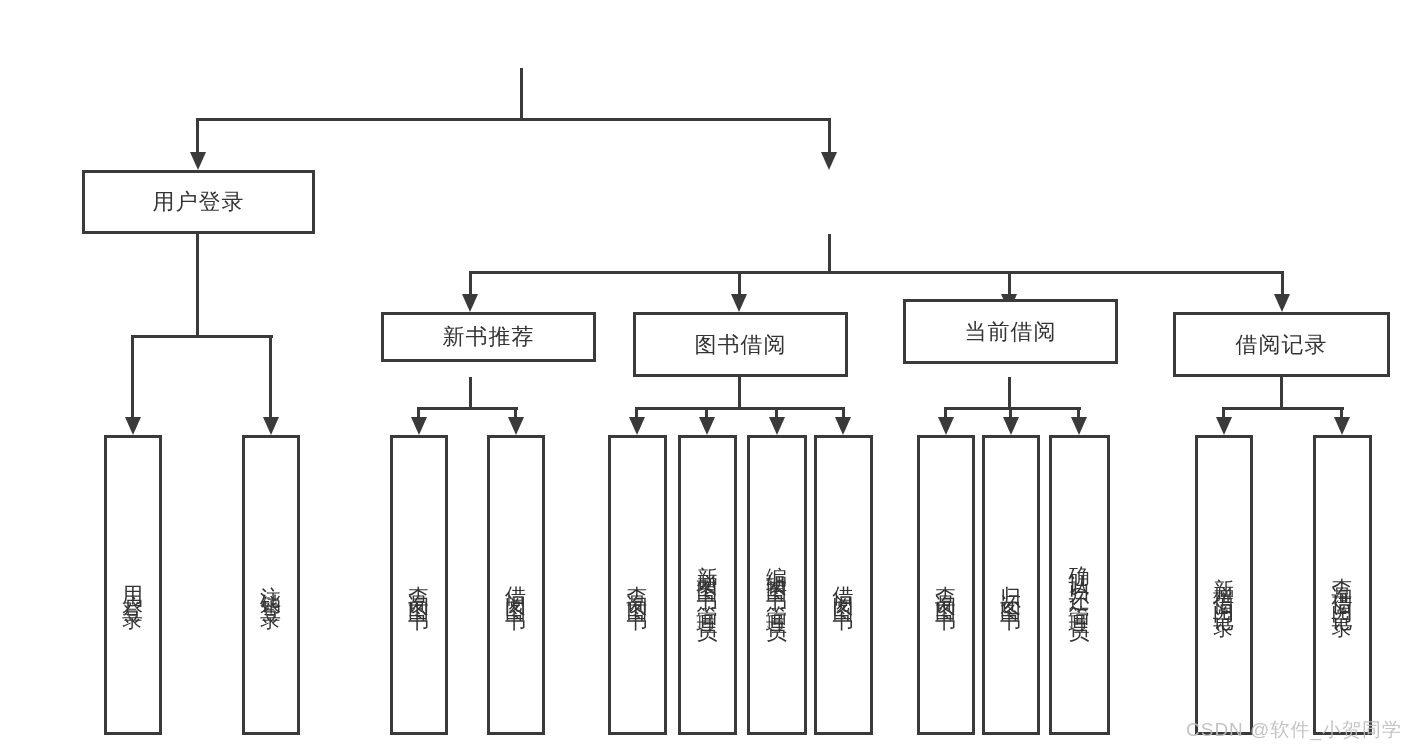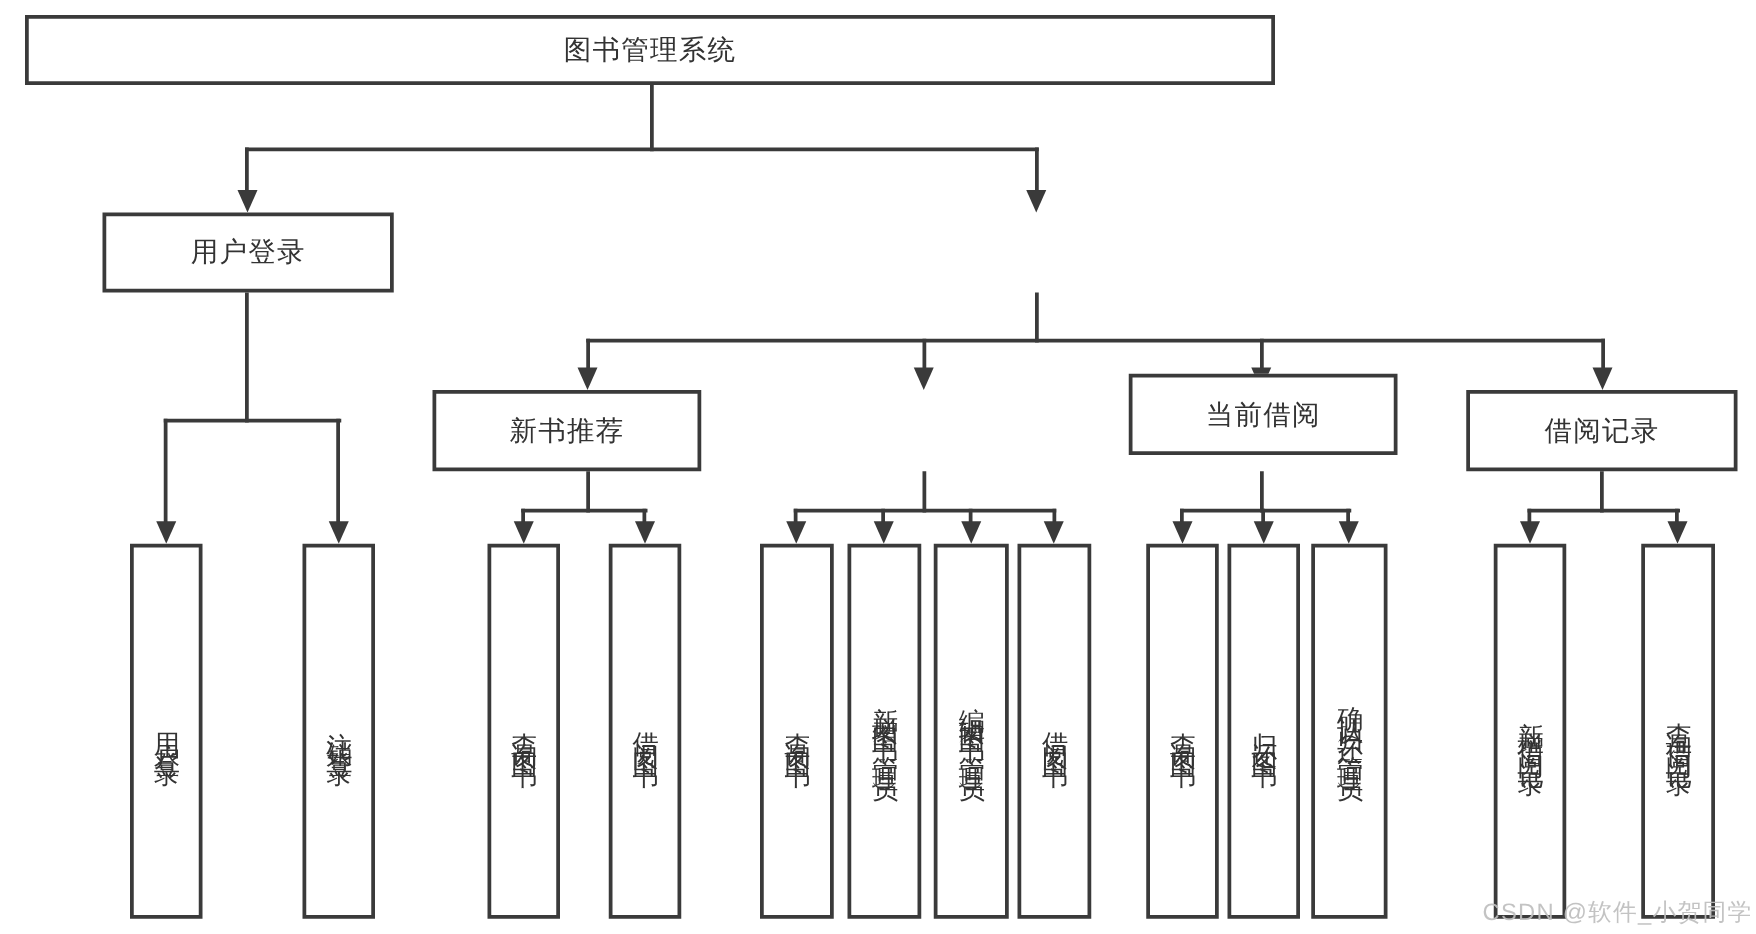--- a/index.html
+++ b/index.html
@@ -44,21 +44,20 @@
     letter-spacing:1px;
     z-index:9;
     white-space:nowrap;
   }
 </style>
 </head>
 <body>
 
 <div class="canvas">
 
-  <div class="box h" style="left:20px;top:12px;width:1000px;height:56px">图书管理系统</div>
 
   <div class="line" style="left:520px;top:68px;width:3px;height:53px"></div>
   <div class="line" style="left:196px;top:118px;width:635px;height:3px"></div>
   <div class="line" style="left:196px;top:118px;width:3px;height:38px"></div>
   <div class="arrow" style="left:190px;top:152px"></div>
   <div class="line" style="left:828px;top:118px;width:3px;height:38px"></div>
   <div class="arrow" style="left:821px;top:152px"></div>
 
   <div class="box h" style="left:82px;top:170px;width:233px;height:64px">用户登录</div>
 
@@ -73,21 +72,22 @@
   <div class="line" style="left:469px;top:271px;width:815px;height:3px"></div>
   <div class="line" style="left:469px;top:271px;width:3px;height:27px"></div>
   <div class="arrow" style="left:462px;top:294px"></div>
   <div class="line" style="left:738px;top:271px;width:3px;height:27px"></div>
   <div class="arrow" style="left:731px;top:294px"></div>
   <div class="line" style="left:1008px;top:271px;width:3px;height:27px"></div>
   <div class="arrow" style="left:1001px;top:294px"></div>
   <div class="line" style="left:1281px;top:271px;width:3px;height:27px"></div>
   <div class="arrow" style="left:1274px;top:294px"></div>
 
-  <div class="box h" style="left:346px;top:312px;width:215px;height:65px">新书推荐</div>
+  <div class="box h" style="left:381px;top:312px;width:215px;height:50px">新书推荐</div>
+  <div class="box h" style="left:633px;top:312px;width:215px;height:65px">图书借阅</div>
   <div class="box h" style="left:903px;top:299px;width:215px;height:65px">当前借阅</div>
   <div class="box h" style="left:1173px;top:312px;width:217px;height:65px">借阅记录</div>
 
   <div class="line" style="left:469px;top:377px;width:3px;height:33px"></div>
   <div class="line" style="left:417px;top:407px;width:101px;height:3px"></div>
   <div class="line" style="left:417px;top:407px;width:3px;height:14px"></div>
   <div class="arrow" style="left:411px;top:417px"></div>
   <div class="line" style="left:514px;top:407px;width:3px;height:14px"></div>
   <div class="arrow" style="left:508px;top:417px"></div>
 

